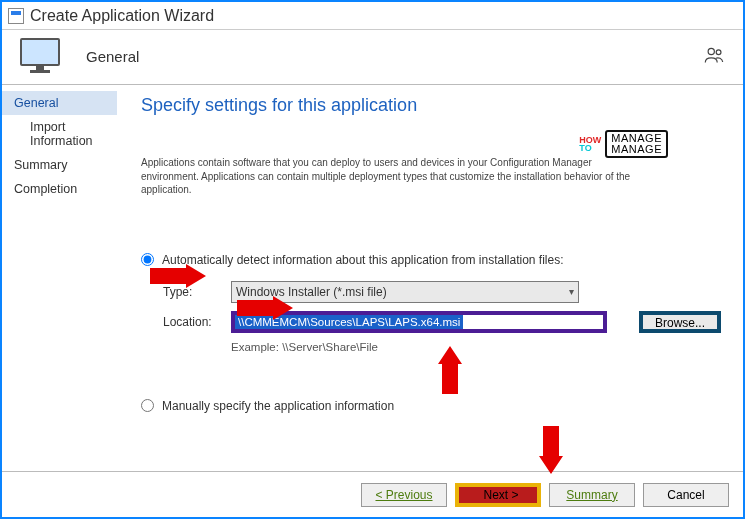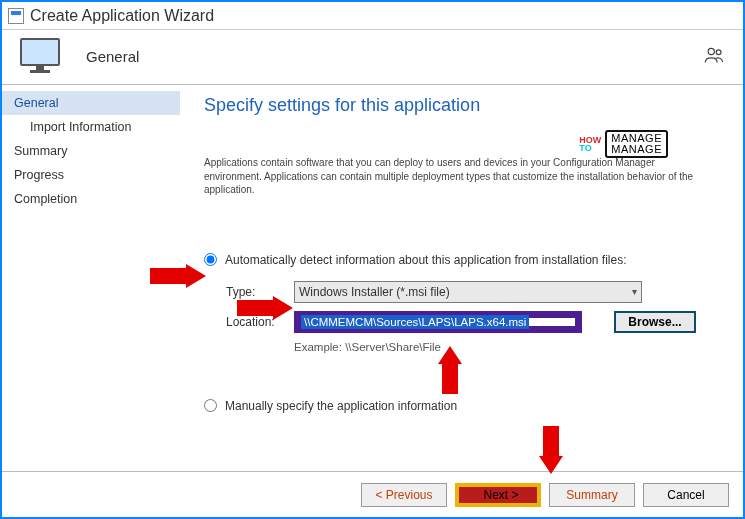--- a/index.html
+++ b/index.html
@@ -26,30 +26,30 @@
 
   .main { flex: 1; padding: 10px 22px 0 24px; position: relative; }
   .main-title { color: #1e62c0; font-size: 18px; margin: 0 0 40px 0; font-weight: 400; }
   .desc { font-size: 10px; color: #444; line-height: 1.35; margin-bottom: 56px; max-width: 510px; }
 
   .radio-row { display: flex; align-items: center; font-size: 12px; color: #333; margin-bottom: 14px; }
   .radio-row input[type=radio] { margin: 0 8px 0 0; }
   .field-row { display: flex; align-items: center; font-size: 12px; color: #333; margin-bottom: 8px; margin-left: 22px; }
   .field-label { width: 68px; }
   .type-select { width: 348px; height: 22px; font-size: 12px; border: 1px solid #7a7a7a; background: #e9e9e9; padding: 1px 4px; }
-  .loc-input-wrap { width: 288px; height: 22px; border: 7px solid #4c1d95; background: #fff; display: flex; align-items: center; padding: 0; }
+  .loc-input-wrap { width: 376px; height: 22px; border: 4px solid #4c1d95; background: #fff; display: flex; align-items: center; padding: 0; }
   .loc-input-wrap .sel { background: #1a61c9; color: #fff; padding: 1px 3px; font-size: 11.5px; }
-  .browse-btn { margin-left: 32px; width: 82px; height: 22px; font-size: 12px; background: #e9e9e9; border: 2px solid #0c4a6e; cursor: pointer; font-weight: bold; }
+  .browse-btn { margin-left: 32px; width: 82px; height: 22px; font-size: 12px; background: #e9e9e9; border: 4px solid #0c4a6e; cursor: pointer; }
   .example { font-size: 11.5px; color: #555; margin-left: 90px; margin-top: 2px; }
 
   .manual-row { margin-top: 46px; }
 
   .footer { position: absolute; bottom: 0; left: 0; right: 0; height: 46px; border-top: 1px solid #bbb; display: flex; align-items: center; justify-content: flex-end; padding: 0 14px; gap: 8px; background: #fff; }
   .footer button { width: 86px; height: 24px; font-size: 12px; background: #efefef; border: 1px solid #999; cursor: pointer; }
-  .footer button:disabled { color: #c2410c; cursor: default; }
+  .footer button:disabled { color: #4d7c0f; cursor: default; text-decoration: underline; }
   .footer .next { border: 4px solid #eab308; background: #b91c1c; padding-left: 12px; }
 
   .watermark { position: absolute; right: 75px; top: 128px; display: flex; align-items: center; font-size: 9px; gap: 4px; }
   .watermark .howto { line-height: 8px; font-weight: 800; }
   .watermark .howto .h { color: #e02828; }
   .watermark .howto .t { color: #08c7d4; }
   .watermark .md { border: 2px solid #111; border-radius: 3px; padding: 1px 4px; font-weight: 400; font-size: 11px; letter-spacing: .5px; line-height: 11px; }
 
   .arrow { position: absolute; pointer-events: none; }
   .arrow svg { display: block; }
@@ -77,21 +77,20 @@
         <path d="M14 14.5c2.6-1.3 7 0 7.5 4" fill="none" stroke="#444" stroke-width="1.3"></path>
       </svg>
   </div>
 </div>
 
 <div class="body">
   <div class="sidebar">
     <div class="side-item active"><span>General</span></div>
     <div class="side-item indent"><span>Import Information</span></div>
     <div class="side-item"><span>Summary</span></div>
-    <div class="side-item"><span>Progress</span></div>
     <div class="side-item"><span>Completion</span></div>
   </div>
 
   <div class="main">
     <h2 class="main-title">Specify settings for this application</h2>
     <div class="desc">Applications contain software that you can deploy to users and devices in your Configuration Manager environment. Applications can contain multiple deployment types that customize the installation behavior of the application.</div>
 
     <div class="radio-row">
       <input type="radio" name="mode" checked="" style="">
       <span>Automatically detect information about this application from installation files:</span>

